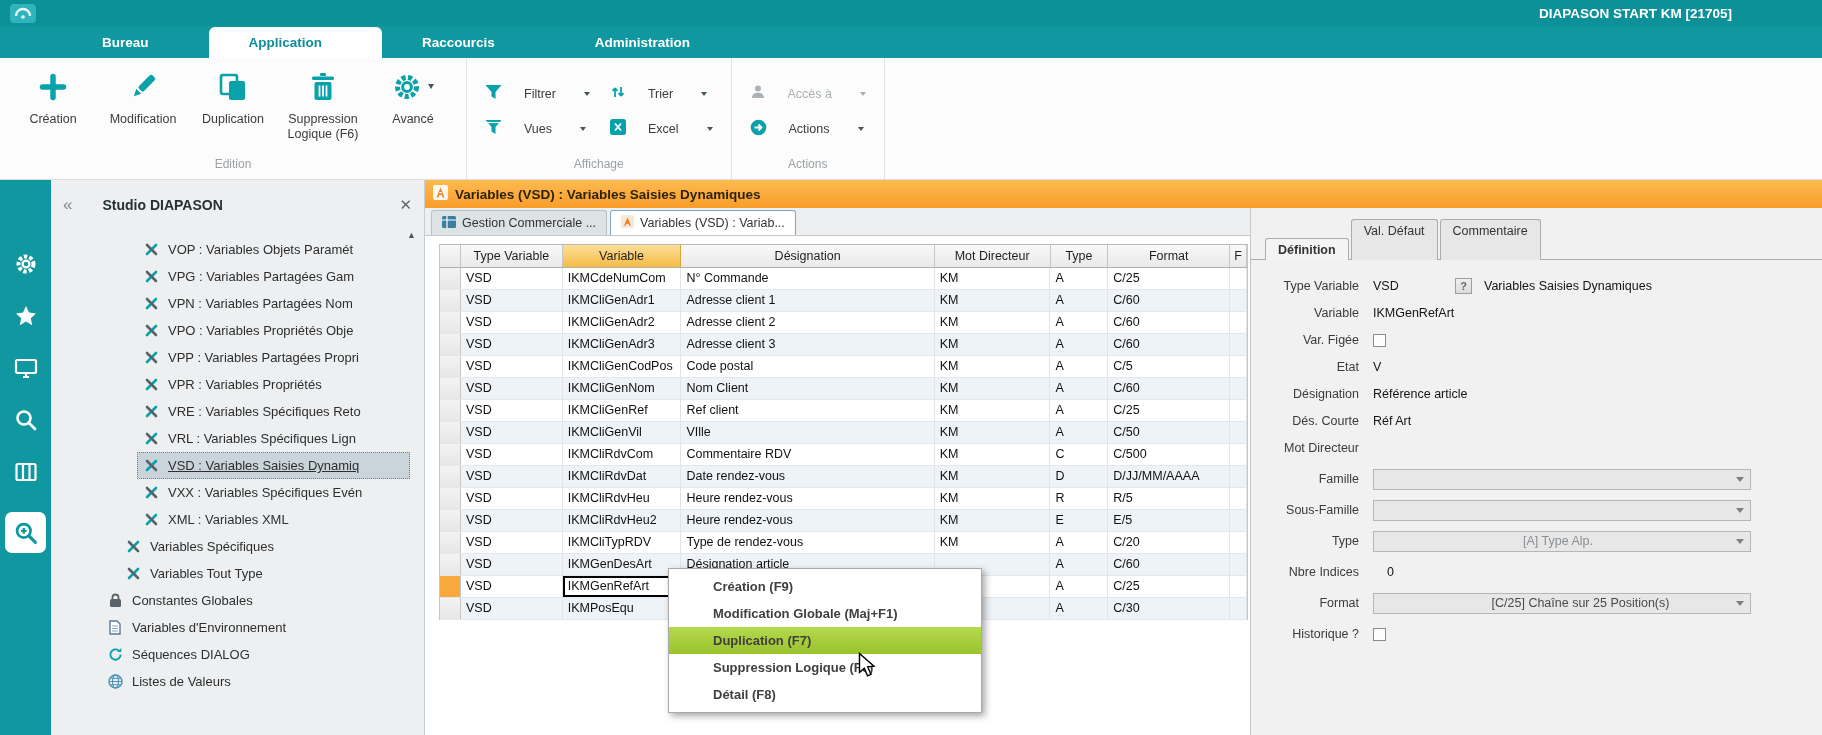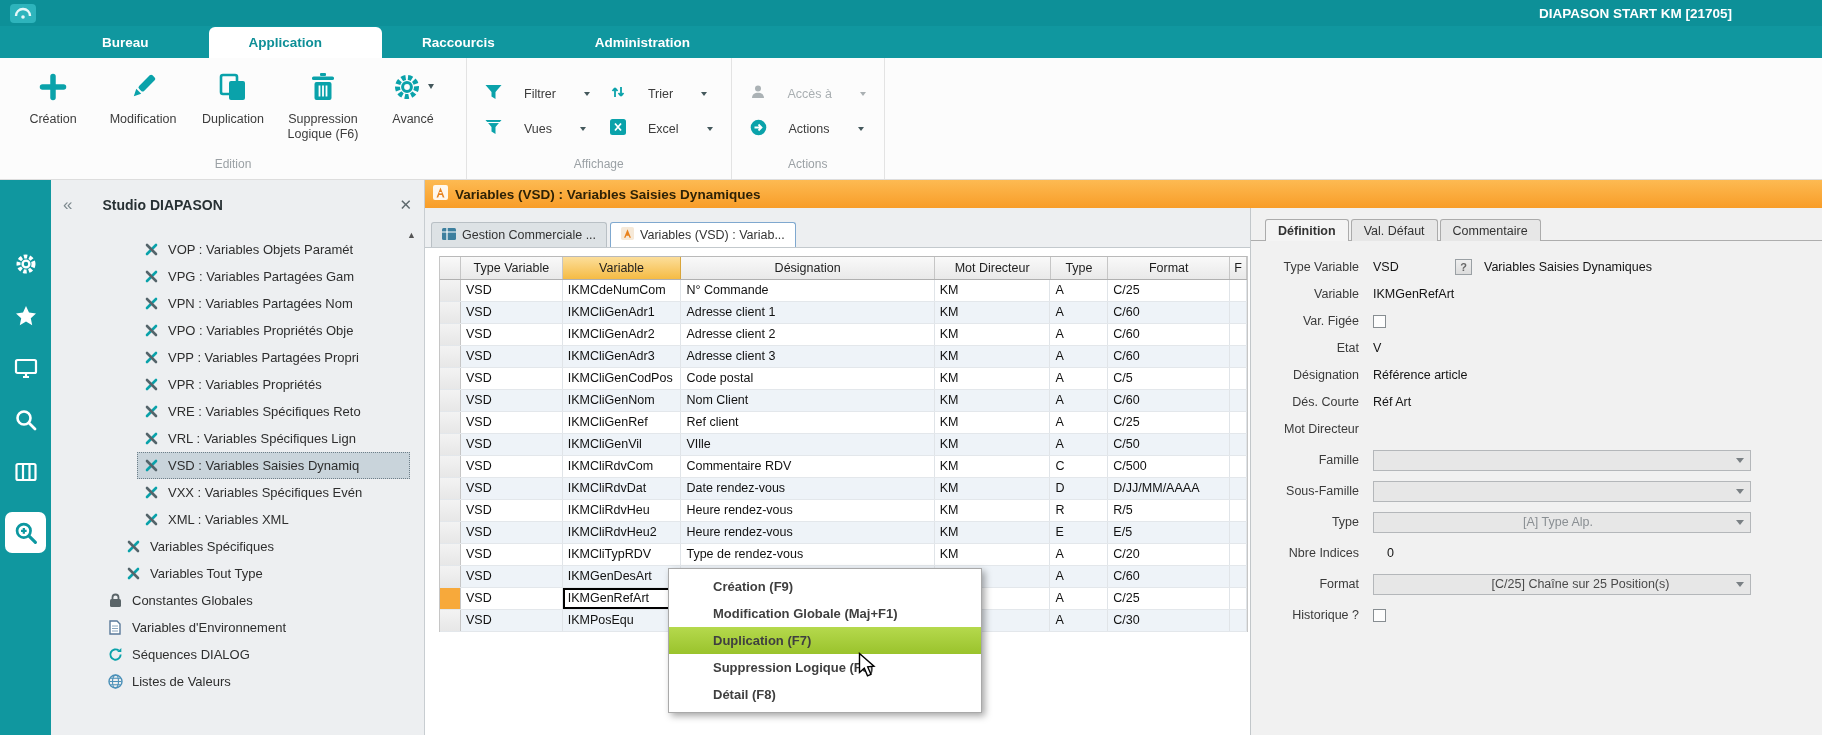--- a/index.html
+++ b/index.html
@@ -43,30 +43,30 @@
   .sidebar-header { height:30px; margin-top:10px; display:flex; align-items:center; padding:0 12px; }
   .collapse-icon { color:#7D898E; font-size:17px; cursor:default; }
   .sidebar-title { font-weight:bold; color:#273033; font-size:14px; margin-left:30px; flex:1; }
   .close-icon { color:#5F6A6E; font-size:15px; cursor:default; }
   .tree { flex:1; position:relative; padding-top:16px; overflow:hidden; }
   .scroll-up { position:absolute; top:10px; right:8px; font-size:9px; color:#555; cursor:default; }
   .tree-item { height:27px; display:flex; align-items:center; gap:9px; font-size:13px; color:#2E2E2E; padding-left:6px; margin-right:14px; cursor:default; white-space:nowrap; }
   .lvl3 { margin-left:86px; }
   .lvl2 { margin-left:68px; }
   .lvl1 { margin-left:50px; }
-  .tree-item.selected { background:#C9D4DB; outline:1px dotted #6E7F89; outline-offset:-1px; }
+  .tree-item.selected { background:#C9D4DB; outline:1px dotted #6E7F89; outline-offset:-1px;text-decoration:underline; }
   .ticon { display:flex; width:16px; justify-content:center; }
 
   
   .main { flex:1; display:flex; flex-direction:column; background:#fff; min-width:0; }
   .main-titlebar { height:28px; background:linear-gradient(#FDBA52,#F89D28); display:flex; align-items:center; padding-left:8px; gap:7px; font-weight:bold; color:#2E2206; font-size:13.5px; }
   .main-body { flex:1; display:flex; min-height:0; }
   .grid-zone { width:825px; flex-shrink:0; display:flex; flex-direction:column; }
 
-  .tabstrip { height:40px; background:#EDEFF1; border-bottom:1px solid #C3C9CD; display:flex; align-items:flex-end; padding-left:6px; gap:3px; }
+  .tabstrip { height:28px; background:#EDEFF1; border-bottom:1px solid #C3C9CD; display:flex; align-items:flex-end; padding-left:6px; gap:3px; }
   .tab { height:25px; display:flex; align-items:center; gap:6px; padding:0 10px; font-size:12.5px; background:#DDE2E5; border:1px solid #B9C0C5; border-bottom:none; border-radius:3px 3px 0 0; color:#333; cursor:default; white-space:nowrap; }
   .tab.active { background:#fff; border-color:#7FA8CF; }
 
   
   .grid { margin:8px 0 0 14px; width:809px; border-left:1px solid #C6C6C6; border-right:1px solid #C6C6C6; }
   .ghead { display:flex; height:24px; border-top:1px solid #B9B9B9; border-bottom:1px solid #B0B0B0; }
   .gh { background:linear-gradient(#F9F9F9,#E9E9E9); border-right:1px solid #C6C6C6; font-size:12.5px; color:#1E1E1E; display:flex; align-items:center; justify-content:center; overflow:hidden; white-space:nowrap; cursor:default; }
   .gh.sorted { background:linear-gradient(#FCDE9A,#F5BB44); border-right-color:#D9A53A; }
   .g-sel { width:21px; flex-shrink:0; }
   .g-c0 { width:102px; } .g-c1 { width:119px; } .g-c2 { width:254px; } .g-c3 { width:116px; }
@@ -76,21 +76,21 @@
   .td { border-right:1px solid #E0E4E8; font-size:12.5px; color:#111; padding-left:5px; line-height:21px; white-space:nowrap; overflow:hidden; cursor:default; }
   .td.g-sel { background:linear-gradient(#F3F3F3,#E7E7E7); border-right:1px solid #C6C6C6; padding:0; }
   .trow.selected { background:#fff !important; }
   .trow.selected .td.g-sel { background:#F7A93B; }
   .trow.selected .g-c1 { box-shadow:inset 0 0 0 2px #000; background:#fff; }
 
   
   .def-panel { flex:1; background:#F1F1F1; border-left:1px solid #C2C7CA; padding-top:10px; min-width:0; }
   .def-tabs { display:flex; padding-left:14px; border-bottom:1px solid #ADADAD; }
   .def-tab { padding:4px 12px 3px 12px; font-size:12.5px; border:1px solid #ABABAB; border-bottom:none; background:#E7E7E7; border-radius:3px 3px 0 0; margin-right:2px; color:#333; position:relative; top:1px; cursor:default; }
-  .def-tab.active { background:#F4F4F4; font-weight:bold; }
+  .def-tab.active { background:#F4F4F4; font-weight:bold;margin-top:19px; }
   .def-form { padding:14px 14px 0 10px; }
   .def-row { display:flex; align-items:center; min-height:24px; margin-bottom:3px; }
   .def-row.spaced { margin-top:7px; }
   .def-label { width:112px; flex-shrink:0; text-align:right; color:#3A3A3A; font-size:12.5px; padding-right:14px; white-space:nowrap; }
   .def-value { font-size:12.5px; color:#141414; white-space:nowrap; }
   .def-value.wvsd { width:82px; }
   .help-btn { width:17px; height:16px; background:linear-gradient(#EFEFEF,#DCDCDC); border:1px solid #9AA0A4; color:#666; font-size:11px; font-weight:bold; display:flex; align-items:center; justify-content:center; margin-right:12px; cursor:default; }
   .checkbox { width:13px; height:13px; background:#FDFDFD; border:1px solid #878D91; display:inline-block; cursor:default; }
   .combo { width:378px; height:21px; background:#E7E7E7; border:1px solid #B4B7BA; display:flex; align-items:center; padding:0 6px; position:relative; cursor:default; }
   .combo-text { font-size:12.5px; color:#8A8F93; flex:1; overflow:hidden; white-space:nowrap;text-align:center; }

